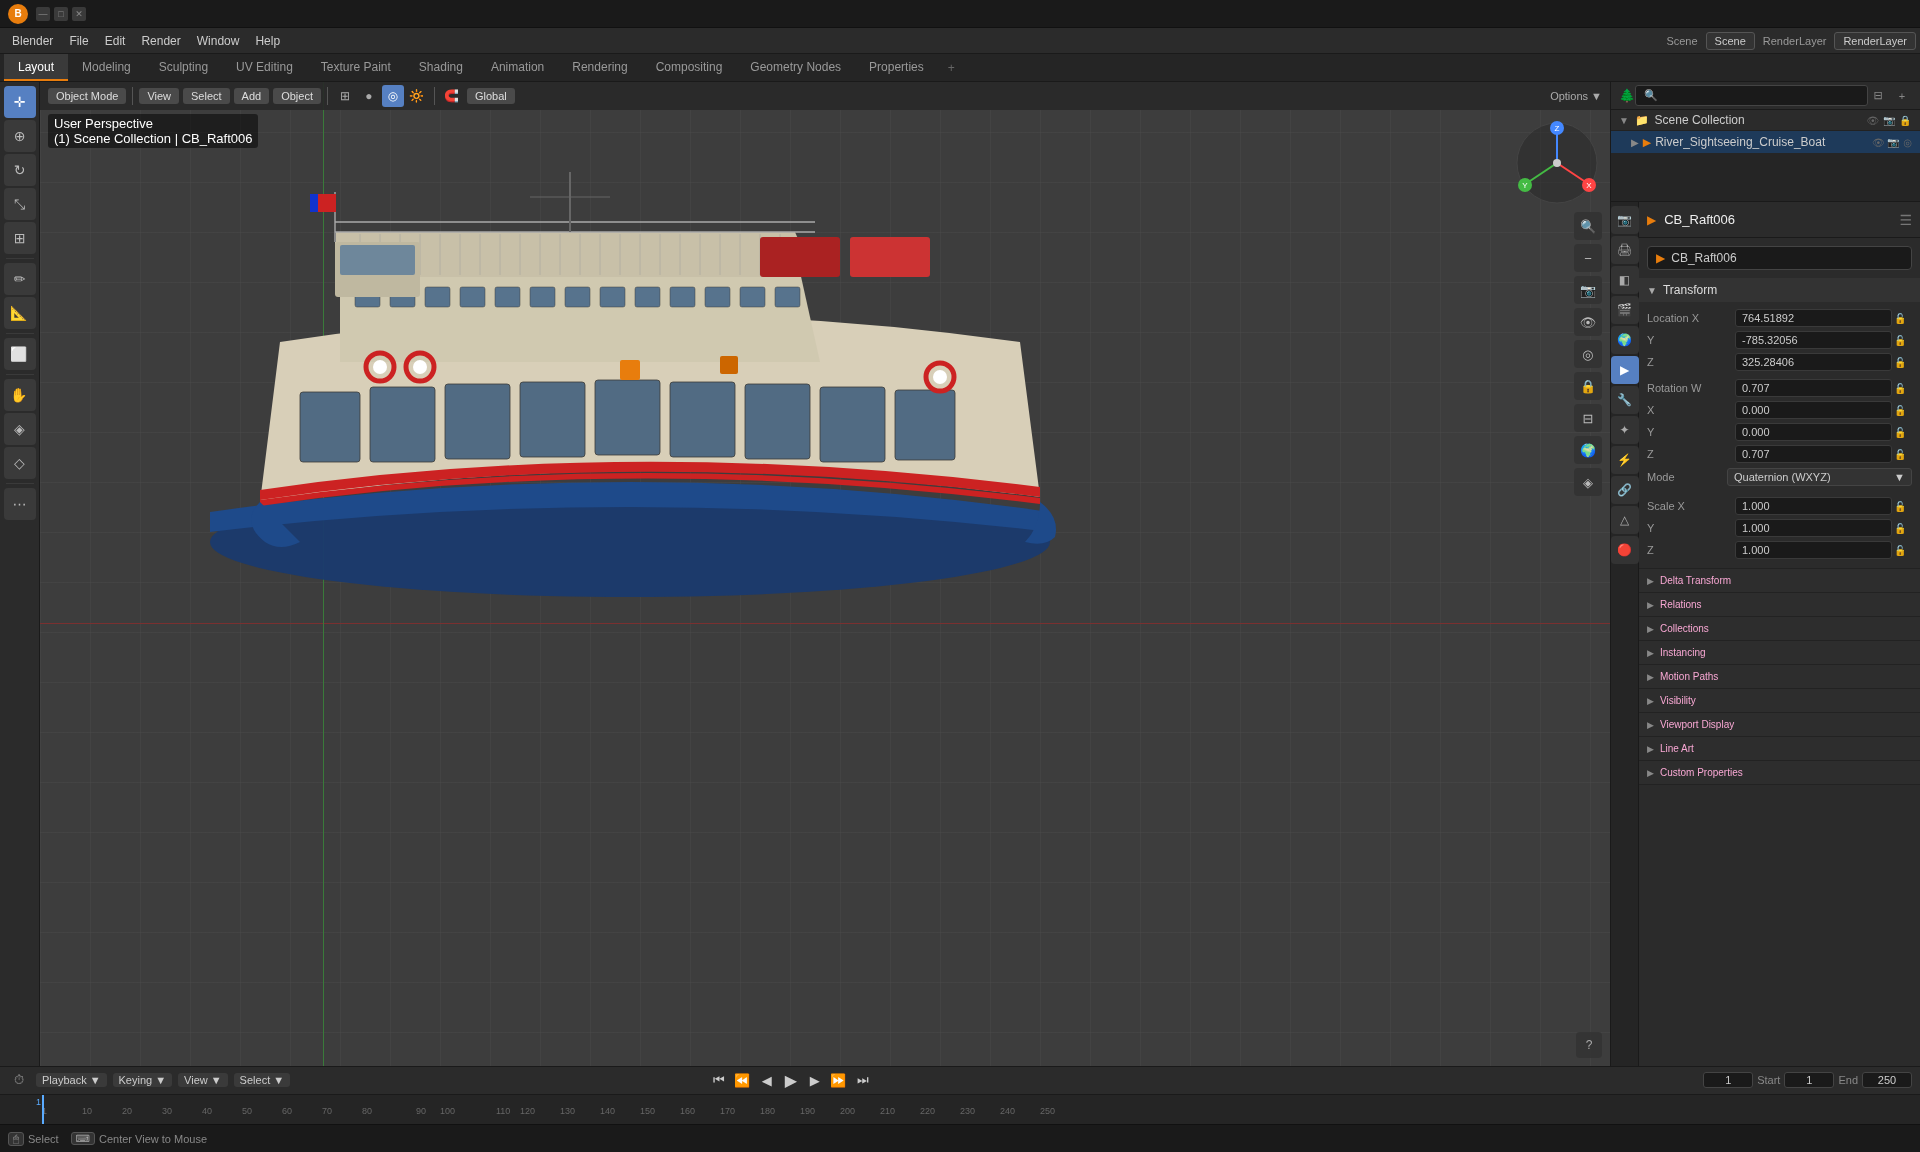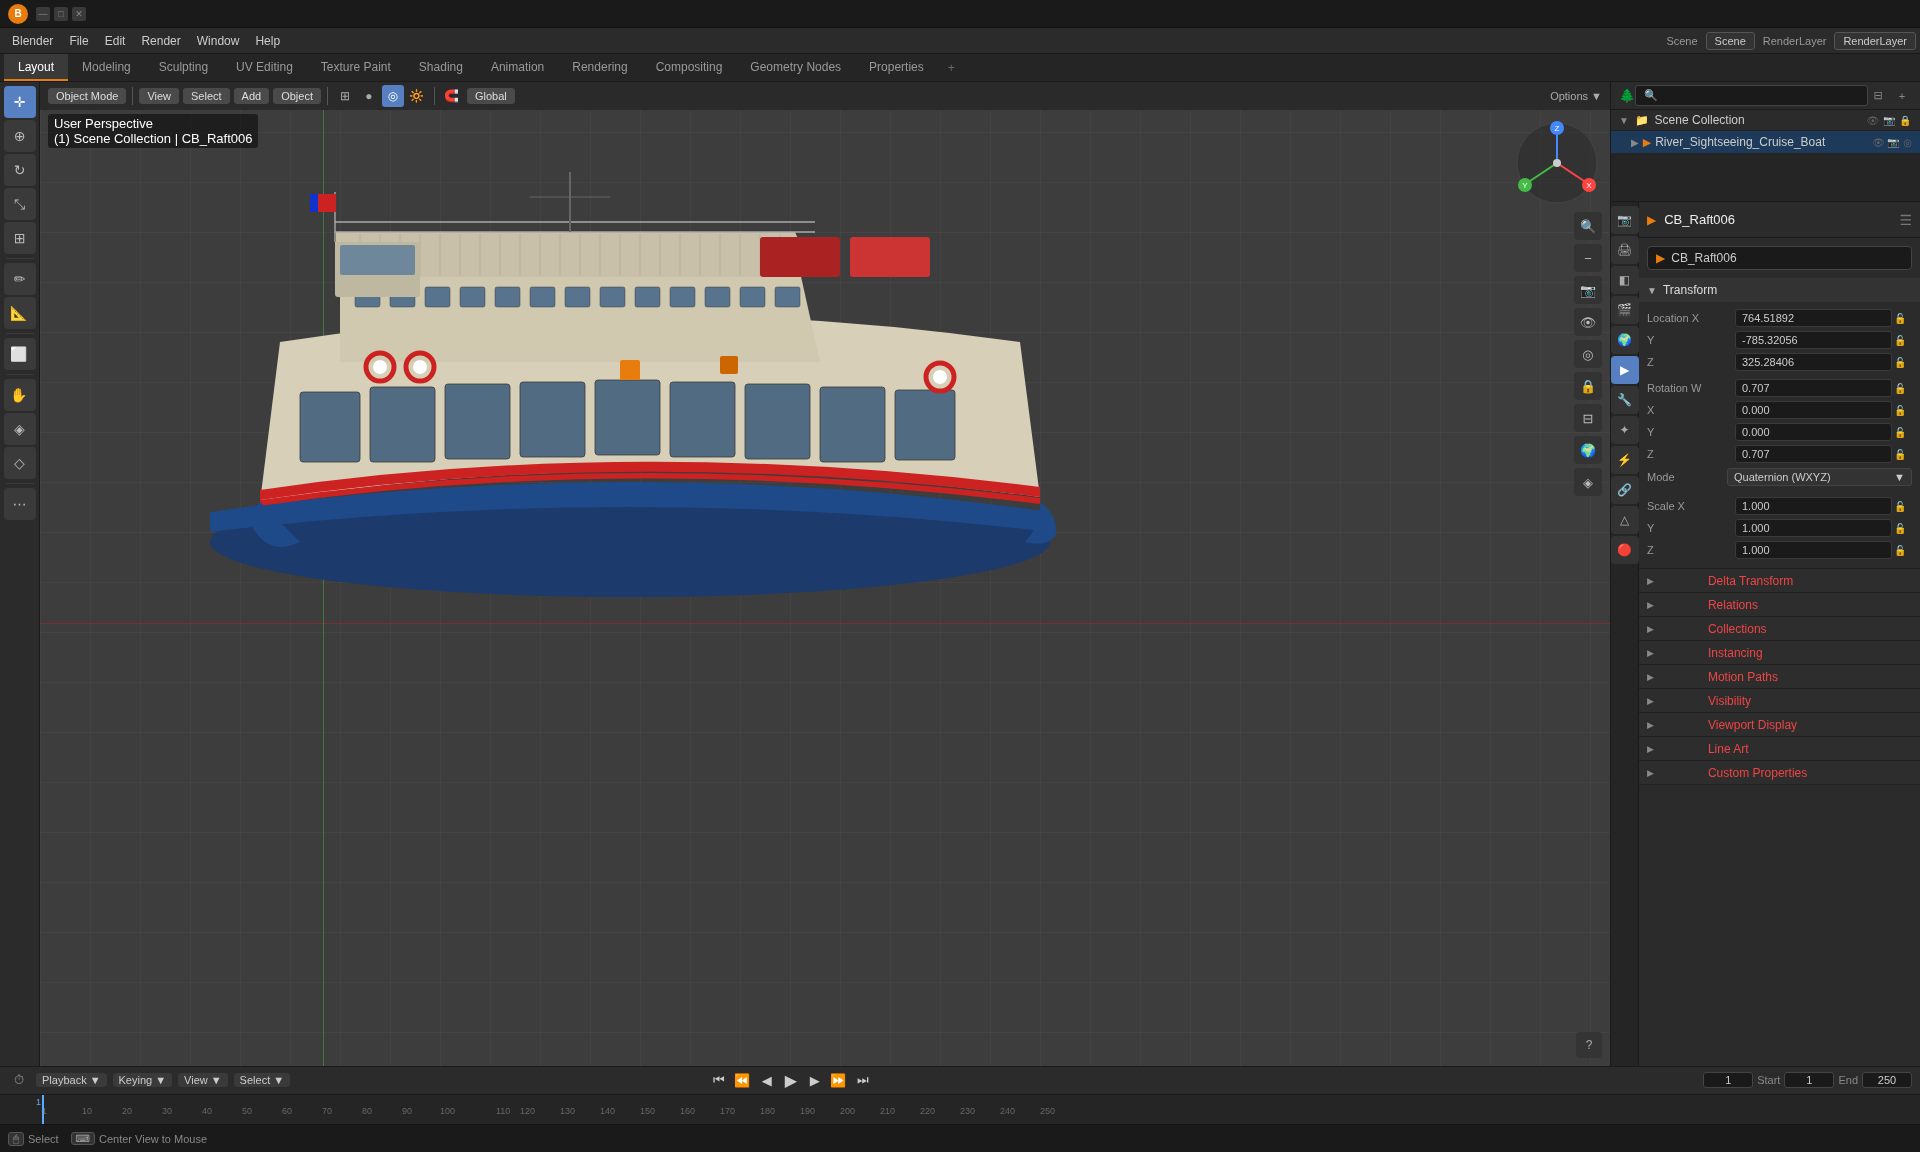--- a/index.html
+++ b/index.html
@@ -405,21 +405,21 @@
       height: 24px;
       background: #2d2d2d;
       display: flex;
       align-items: center;
       padding: 0 8px;
       cursor: pointer;
       gap: 6px;
       border-bottom: 1px solid #222;
     }
     .collapsed-arrow { font-size: 9px; color: #888; }
-    .collapsed-title { font-size: 12px; color: #ef4444; margin-left: 48px; }
+    .collapsed-title { font-size: 10px; color: #f9a8d4; }
 
     
     #timeline {
       height: 58px;
       background: #252525;
       border-top: 1px solid #1a1a1a;
       display: flex;
       flex-direction: column;
     }
     #timeline-header {
@@ -1119,21 +1119,21 @@
 
     <span class="tl-marker" style="left:42px;">1</span>
     <span class="tl-marker" style="left:82px;">10</span>
     <span class="tl-marker" style="left:122px;">20</span>
     <span class="tl-marker" style="left:162px;">30</span>
     <span class="tl-marker" style="left:202px;">40</span>
     <span class="tl-marker" style="left:242px;">50</span>
     <span class="tl-marker" style="left:282px;">60</span>
     <span class="tl-marker" style="left:322px;">70</span>
     <span class="tl-marker" style="left:362px;">80</span>
-    <span class="tl-marker" style="left:402px;">90</span>
+    <span class="tl-marker" style="left:416px;">90</span>
     <span class="tl-marker" style="left:440px;">100</span>
     <span class="tl-marker" style="left:496px;">110</span>
     <span class="tl-marker" style="left:520px;">120</span>
     <span class="tl-marker" style="left:560px;">130</span>
     <span class="tl-marker" style="left:600px;">140</span>
     <span class="tl-marker" style="left:640px;">150</span>
     <span class="tl-marker" style="left:680px;">160</span>
     <span class="tl-marker" style="left:720px;">170</span>
     <span class="tl-marker" style="left:760px;">180</span>
     <span class="tl-marker" style="left:800px;">190</span>

